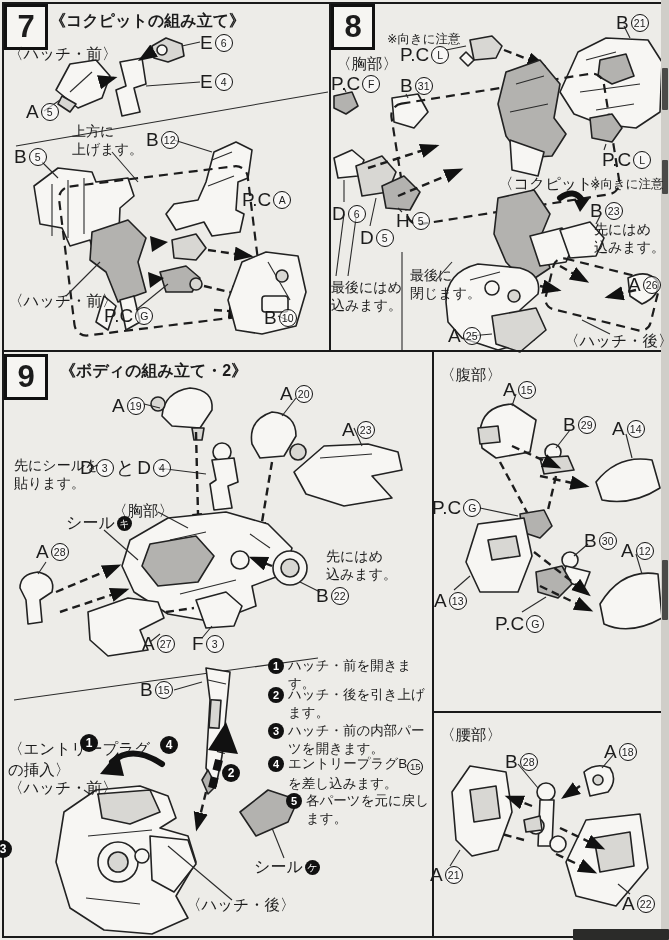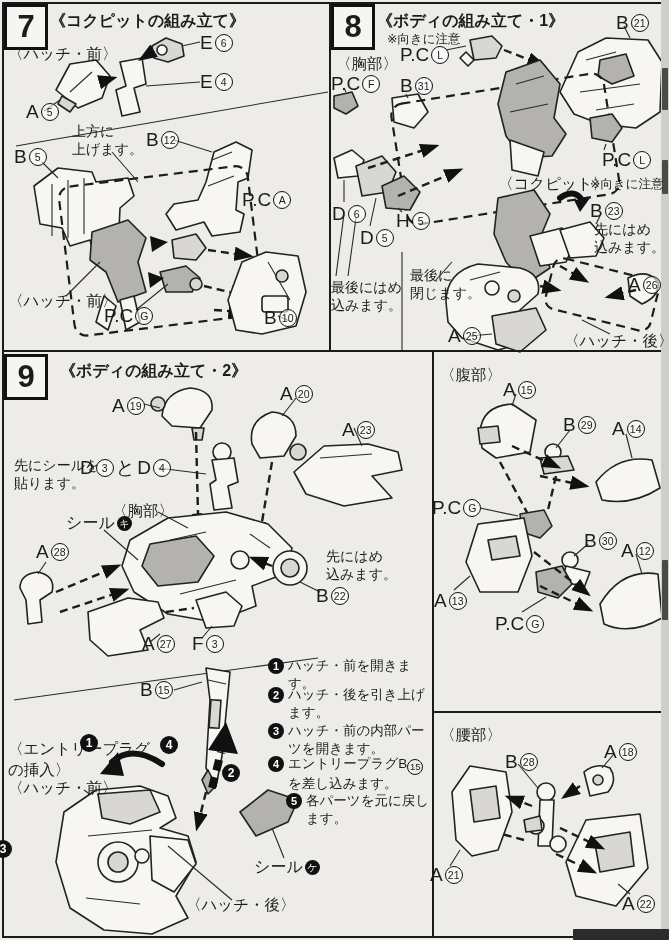--- a/index.html
+++ b/index.html
@@ -294,21 +294,20 @@
   <span class="lb pl" style="left:104px;top:305px;">
       <span>P.C</span>
       <span class="circ">G</span>
     </span>
   <span class="lb pl" style="left:264px;top:307px;">
       <span>B</span>
       <span class="circ">10</span>
     </span>
 
   <div class="numbox" style="left:331px;top:4px;">8</div>
-  <div class="title" style="left:377px;top:11px;">《ボディの組み立て・1》</div>
   <span class="lb note13" style="left:387px;top:31px;">※向きに注意</span>
   <span class="lb pl" style="left:400px;top:44px;">
       <span>P.C</span>
       <span class="circ">L</span>
     </span>
   <span class="lb sec" style="left:336px;top:54px;">〈胸部〉</span>
   <span class="lb pl" style="left:331px;top:73px;">
       <span>P.C</span>
       <span class="circ">F</span>
     </span>

